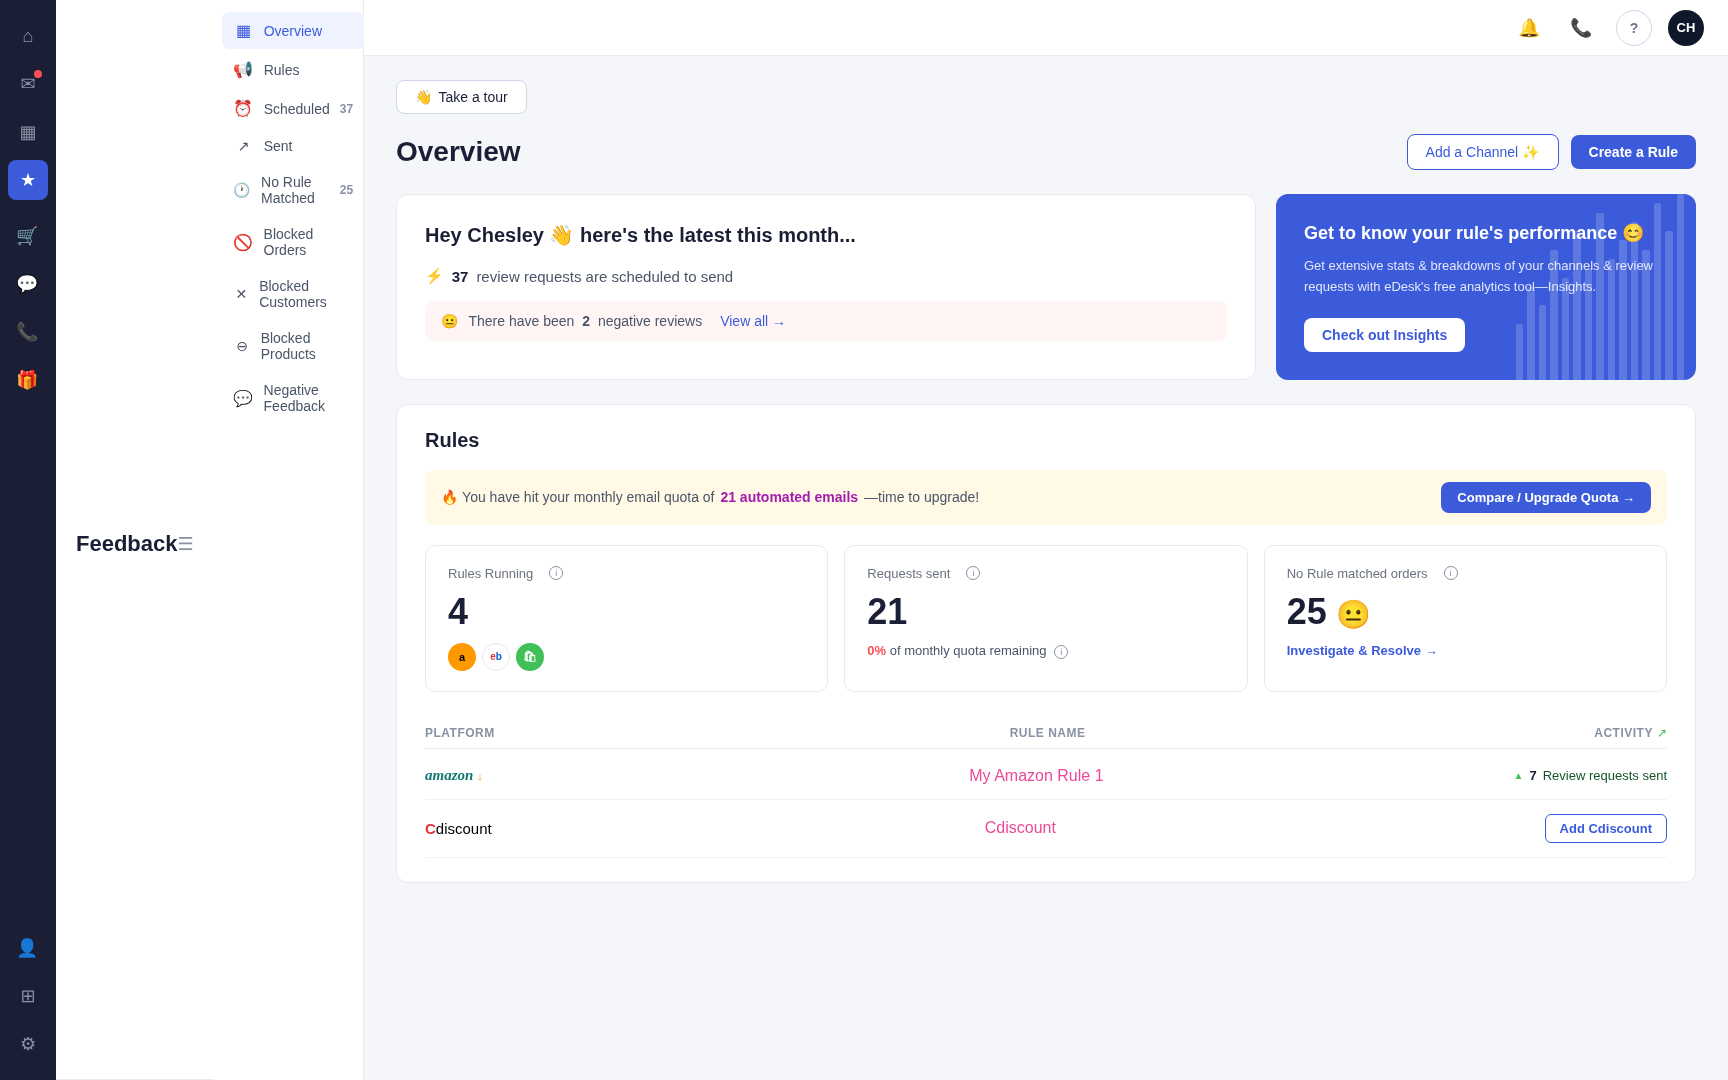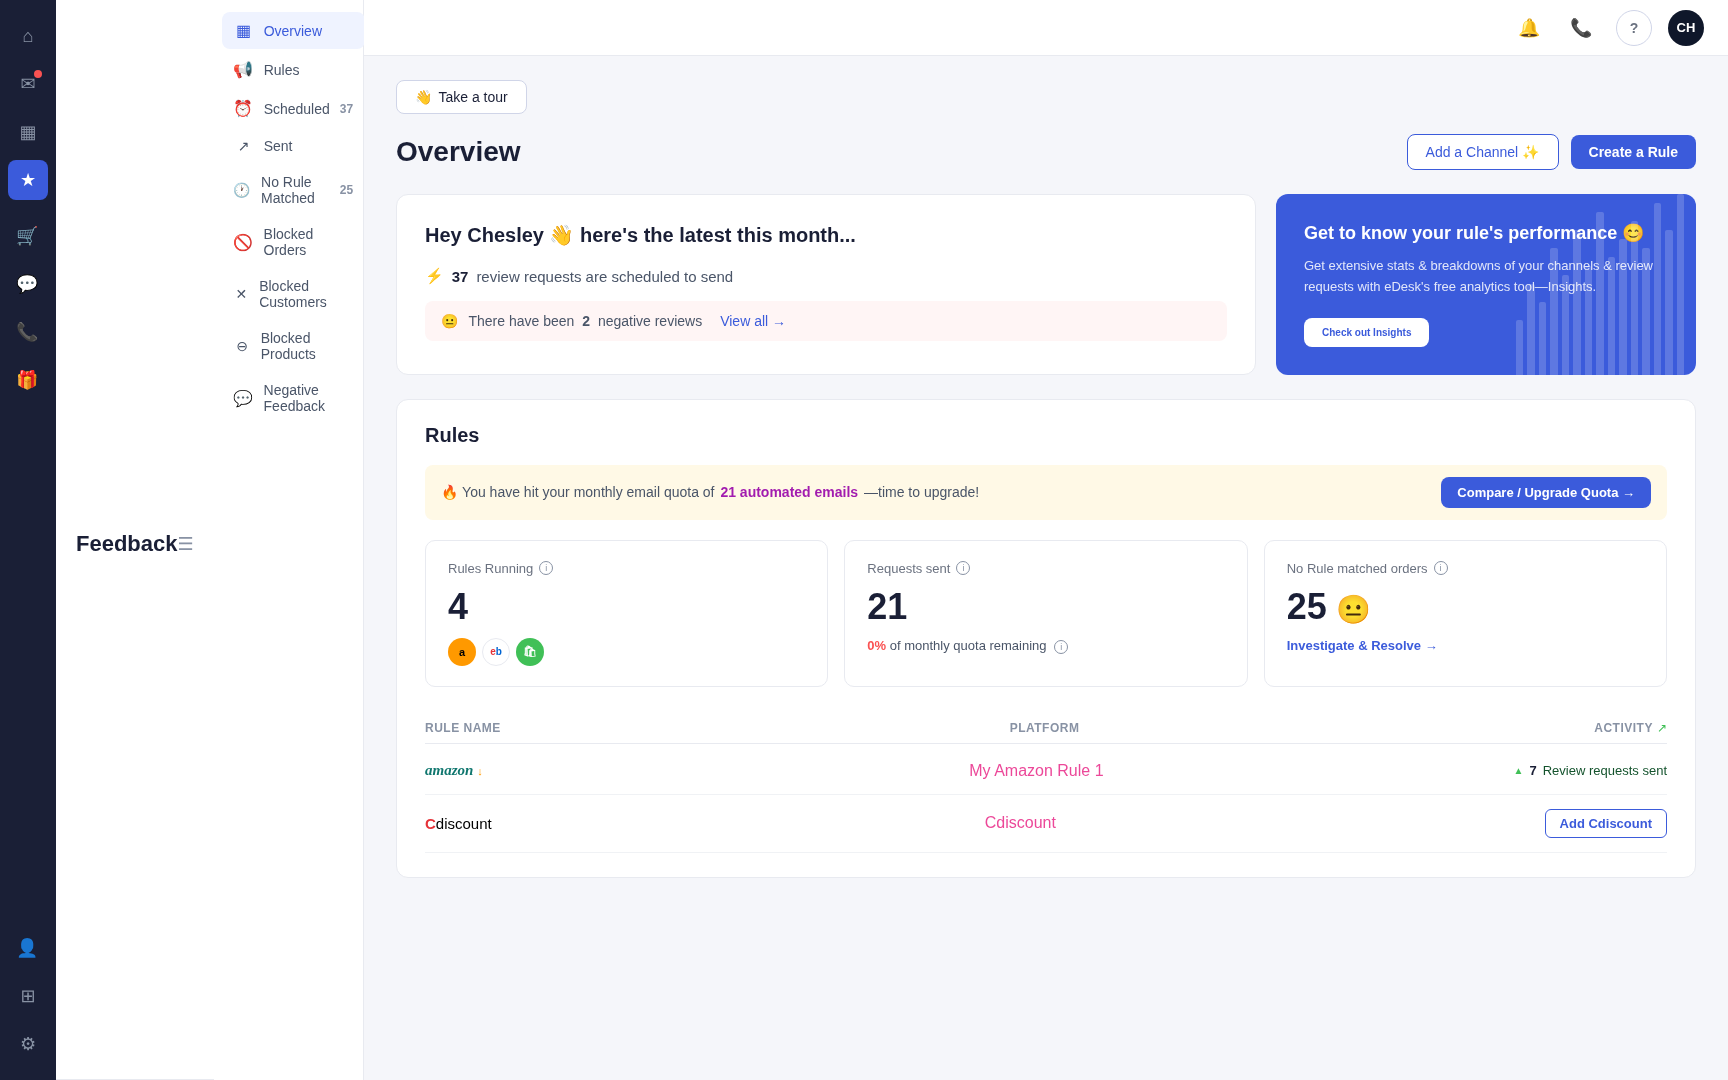--- a/index.html
+++ b/index.html
@@ -262,21 +262,21 @@
       line-height: 1.6;
       color: rgba(255,255,255,0.85);
       margin-bottom: 20px;
     }
     .insights-btn {
       display: inline-block;
       padding: 9px 18px;
       background: #fff;
       color: #3b5bdb;
       border-radius: 8px;
-      font-size: 10px;
+      font-size: 14px;
       font-weight: 600;
       cursor: pointer;
       border: none;
     }
     .insights-bg-bars {
       position: absolute;
       right: 0; bottom: 0; top: 0;
       width: 180px;
       display: flex;
       align-items: flex-end;
@@ -342,21 +342,21 @@
       border-radius: 10px;
       padding: 20px 22px;
     }
     .stat-label {
       font-size: 13px;
       font-weight: 500;
       color: #6b7280;
       margin-bottom: 10px;
       display: flex;
       align-items: flex-start;
-      gap: 6px;
+      gap: 16px;
     }
     .stat-value {
       font-size: 36px;
       font-weight: 700;
       color: #1a1f36;
       margin-bottom: 10px;
     }
     .stat-icons {
       display: flex;
       gap: 6px;
@@ -659,22 +659,22 @@
           <div class="stat-value">
             <span>25</span>
             <span style="font-size:28px;">😐</span>
           </div>
           <div class="investigate-link">Investigate &amp; Resolve →</div>
         </div>
 
       </div>
 
       <div class="rules-table-header">
+        <div class="table-col-header">Platform</div>
         <div class="table-col-header">Rule name</div>
-        <div class="table-col-header">Platform</div>
         <div class="activity-header">
           <span class="table-col-header">Activity</span>
           <span style="color:#40c057; font-size:12px;">↗</span>
         </div>
       </div>
 
       <div class="rules-table-row">
         <div class="platform-name">
           <span style="font-family: serif; font-style: italic; font-weight: 700; font-size: 15px; color: #0f766e;">amazon</span>
           <span style="color: #ff9900; font-size: 11px;">↓</span>

